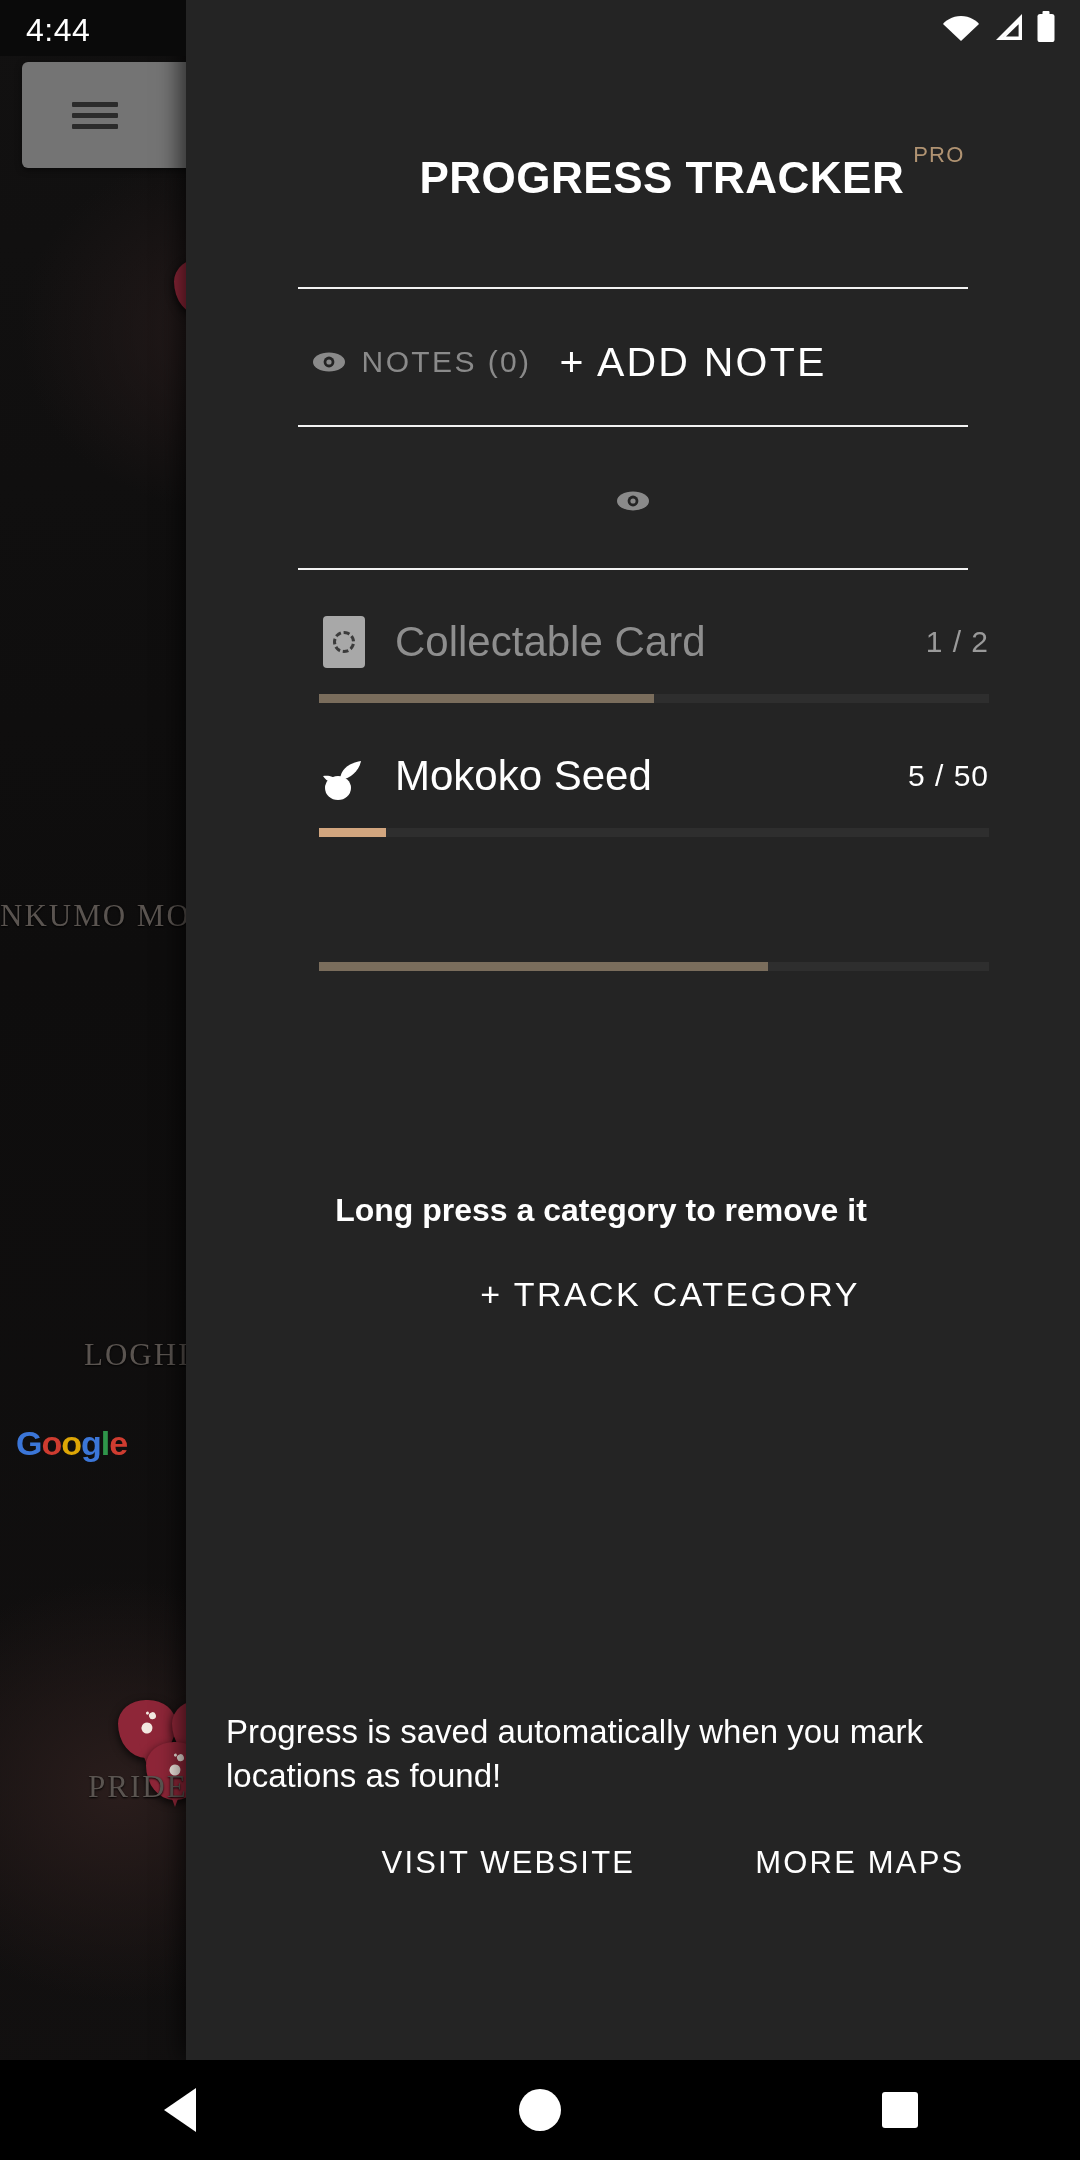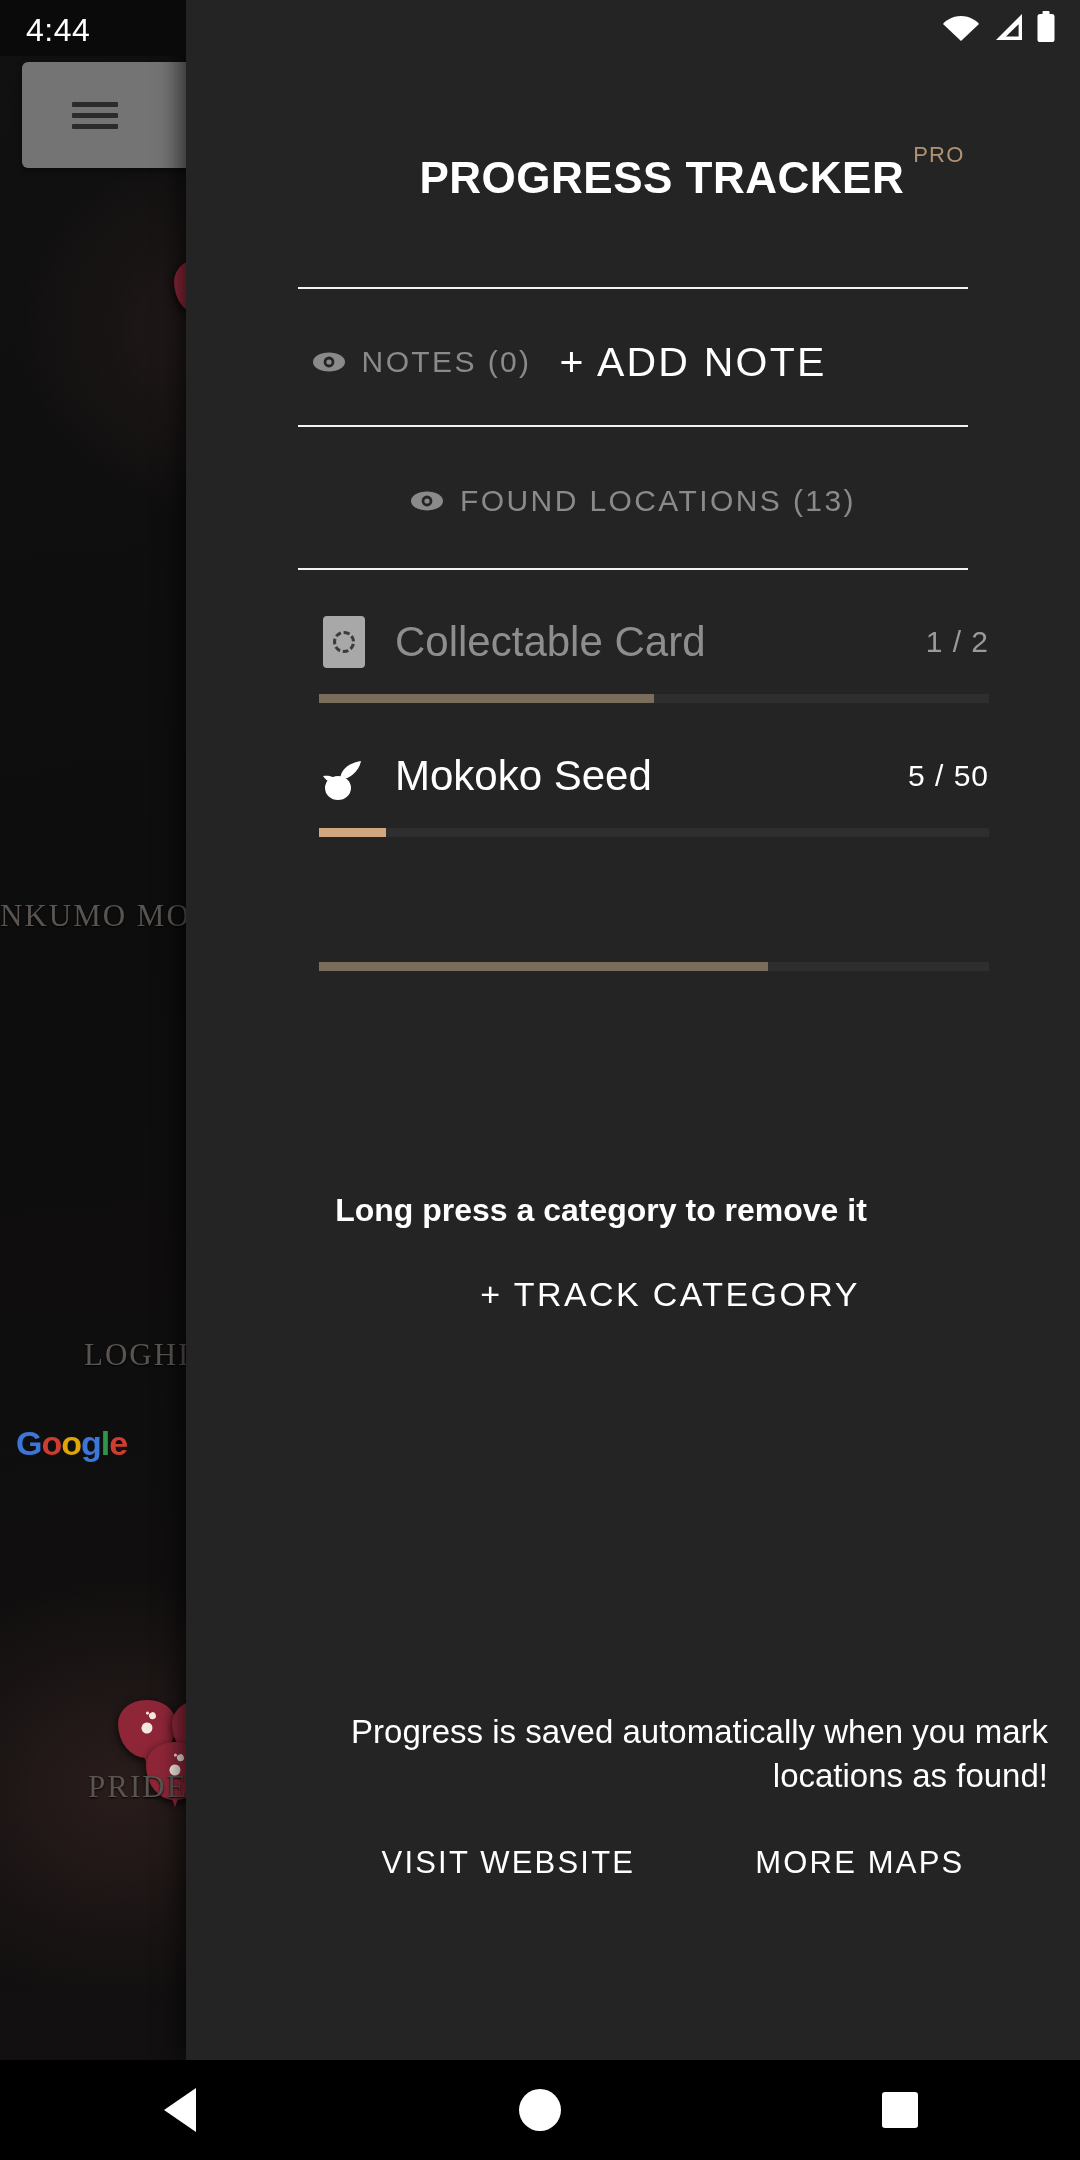--- a/index.html
+++ b/index.html
@@ -163,22 +163,22 @@
   
   #hint-text {
     position:absolute; left:0; top:1192px; width:830px; text-align:center;
     font-size:32px; color:#ffffff; font-weight:700;
   }
   #track-category-btn {
     position:absolute; left:0; top:1275px; width:968px; text-align:center;
     font-size:34px; color:#ffffff; letter-spacing:2.4px; font-weight:400;
   }
   #saved-note {
-    position:absolute; left:0; top:1710px; width:894px; text-align:right;
-    font-size:33px; color:#ffffff; line-height:1.32; padding:0 32px;
+    position:absolute; left:0; top:1710px; width:894px; text-align:left;
+    font-size:33px; color:#ffffff; line-height:1.32; padding:0 40px;
   }
   #footer-links {
     position:absolute; left:0; top:1845px; width:974px;
     display:flex; justify-content:center; gap:120px;
   }
   .footer-link { font-size:31px; color:#ffffff; letter-spacing:2.2px; }
 
   
   #nav-bar {
     position:absolute; left:0; bottom:0; width:1080px; height:100px;
@@ -251,21 +251,20 @@
       </div>
 
       <div class="hr" id="hr-2"></div>
 
       <div id="found-row">
         <svg class="eye-icon" viewBox="0 0 34 22">
           <ellipse cx="17" cy="11" rx="16" ry="9.5" fill="#8a8a8a"></ellipse>
           <circle cx="17" cy="11" r="5.4" fill="#242424"></circle>
           <circle cx="17" cy="11" r="2.6" fill="#8a8a8a"></circle>
         </svg>
-        <span id="found-label">FOUND LOCATIONS (13)</span>
       </div>
 
       <div class="hr" id="hr-3"></div>
 
       <div id="category-list">
 
         <div class="cat inactive">
           <div class="cat-row">
             <div class="cat-icon-wrap">
               <span class="card-icon">

